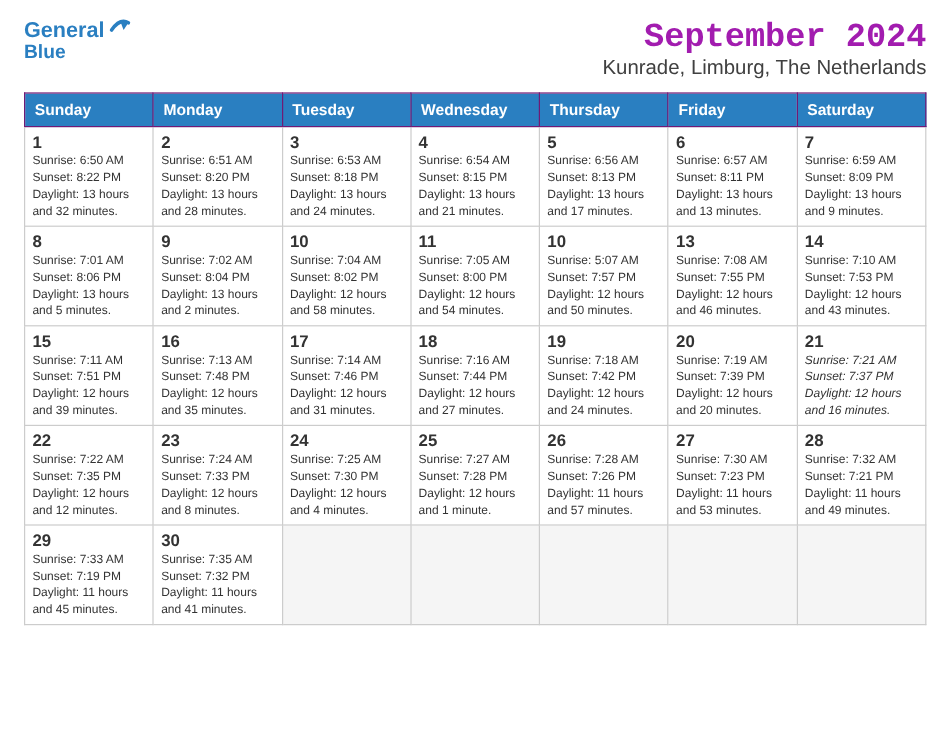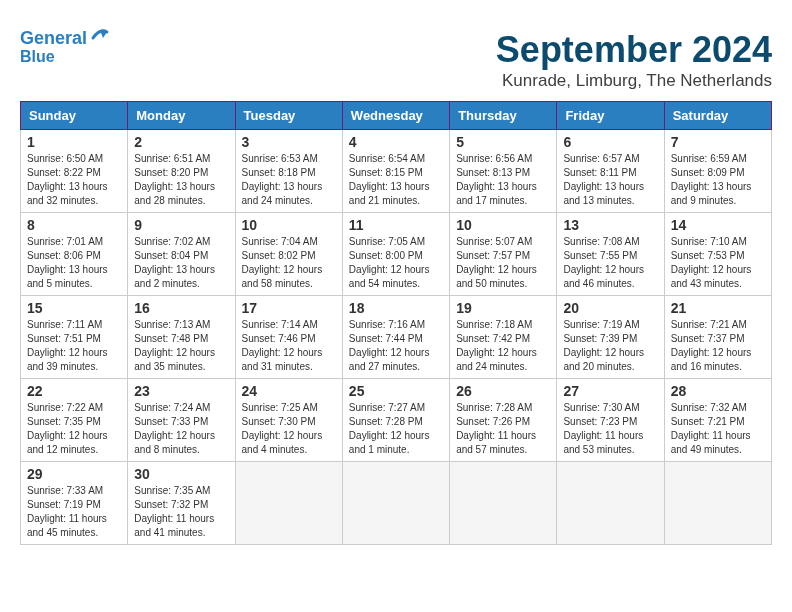--- a/index.html
+++ b/index.html
@@ -1,23 +1,23 @@
 <!DOCTYPE html>
 <html><head>
   <meta charset="utf-8">
   <style>
     * { box-sizing: border-box; margin: 0; padding: 0; }
     body { font-family: Arial, sans-serif; background: #fff; width: 792px; min-height: 612px; }
-    .container { padding: 16px 20px; margin-top: 13px; }
+    .container { padding: 16px 20px; }
     .header { display: flex; align-items: flex-start; justify-content: space-between; margin-bottom: 10px; }
     .logo { display: flex; align-items: center; }
     .logo-text { font-size: 18px; font-weight: bold; color: #333; line-height: 1.1; }
     .logo-text span { color: #2a7fc1; }
     .title-block { text-align: right; }
-    .month-title { font-size: 36px; font-weight: bold; color: #0c4a6e; }
+    .month-title { font-size: 28px; font-weight: bold; color: #a21caf; font-family: Liberation Mono, monospace; }
     .location { font-size: 17px; color: #404040; }
     table { width: 100%; border-collapse: collapse; font-size: 11px; }
     thead tr th { background: #2a7fc1; color: #fff; text-align: left; padding: 6px 8px; font-size: 13px; font-weight: bold; border: 1px solid #701a75; }
     tbody tr td { border: 1px solid #ccc; vertical-align: top; padding: 4px 6px; width: 14.28%; min-height: 80px; background: #fff; }
     tbody tr td.empty { background: #f5f5f5; }
     .day-num { font-size: 14px; font-weight: bold; color: #333; margin-bottom: 2px; }
     .day-info { font-size: 10px; color: #333; line-height: 1.4; }
   </style>
 </head>
 <body>
@@ -197,21 +197,21 @@
           </td>
           <td>
             <div class="day-num">20</div>
             <div class="day-info" style="white-space: pre-line;">Sunrise: 7:19 AM
 Sunset: 7:39 PM
 Daylight: 12 hours
 and 20 minutes.</div>
           </td>
           <td>
             <div class="day-num">21</div>
-            <div class="day-info" style="white-space: pre-line;">Sunrise: 7:21 AM
+            <div class="day-info" style="white-space: pre-line; font-style: italic;">Sunrise: 7:21 AM
 Sunset: 7:37 PM
 Daylight: 12 hours
 and 16 minutes.</div>
           </td>
         </tr>
         <tr>
           <td>
             <div class="day-num">22</div>
             <div class="day-info" style="white-space: pre-line;">Sunrise: 7:22 AM
 Sunset: 7:35 PM

